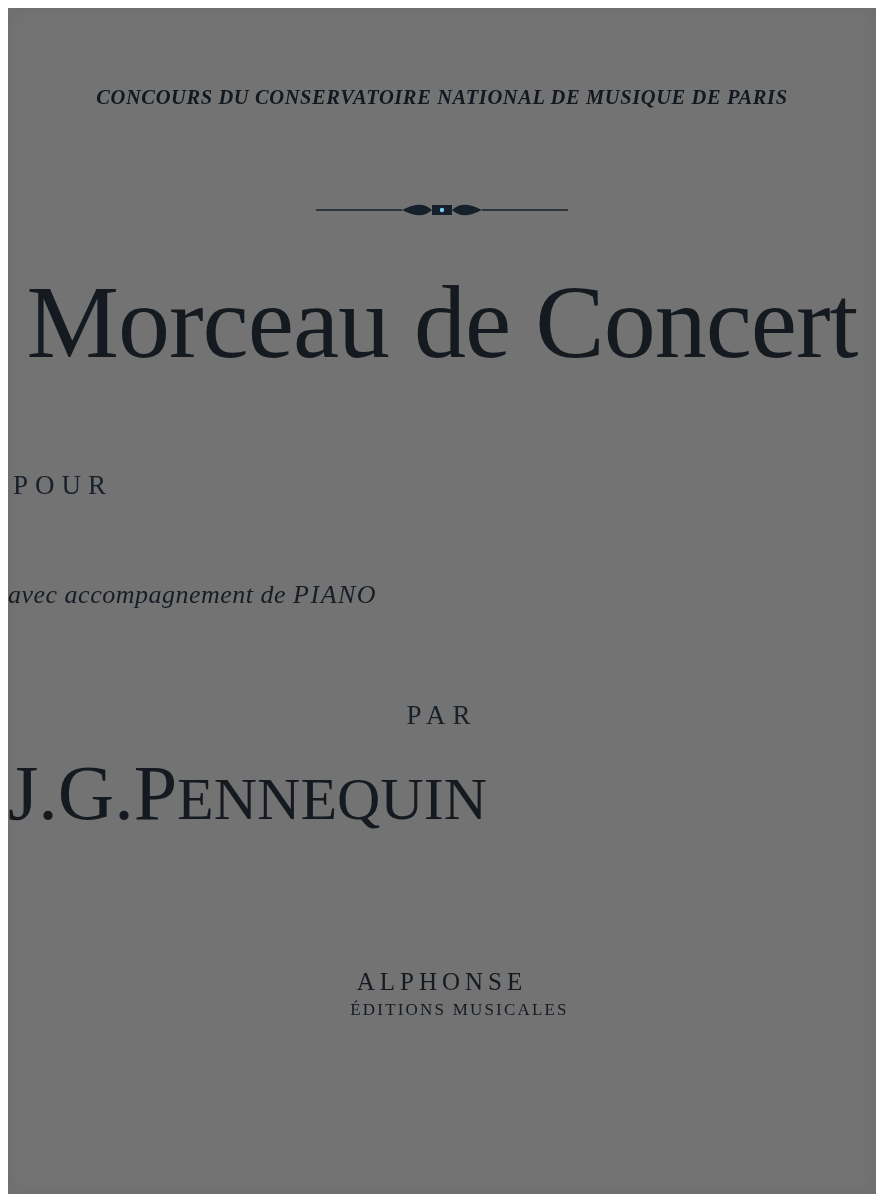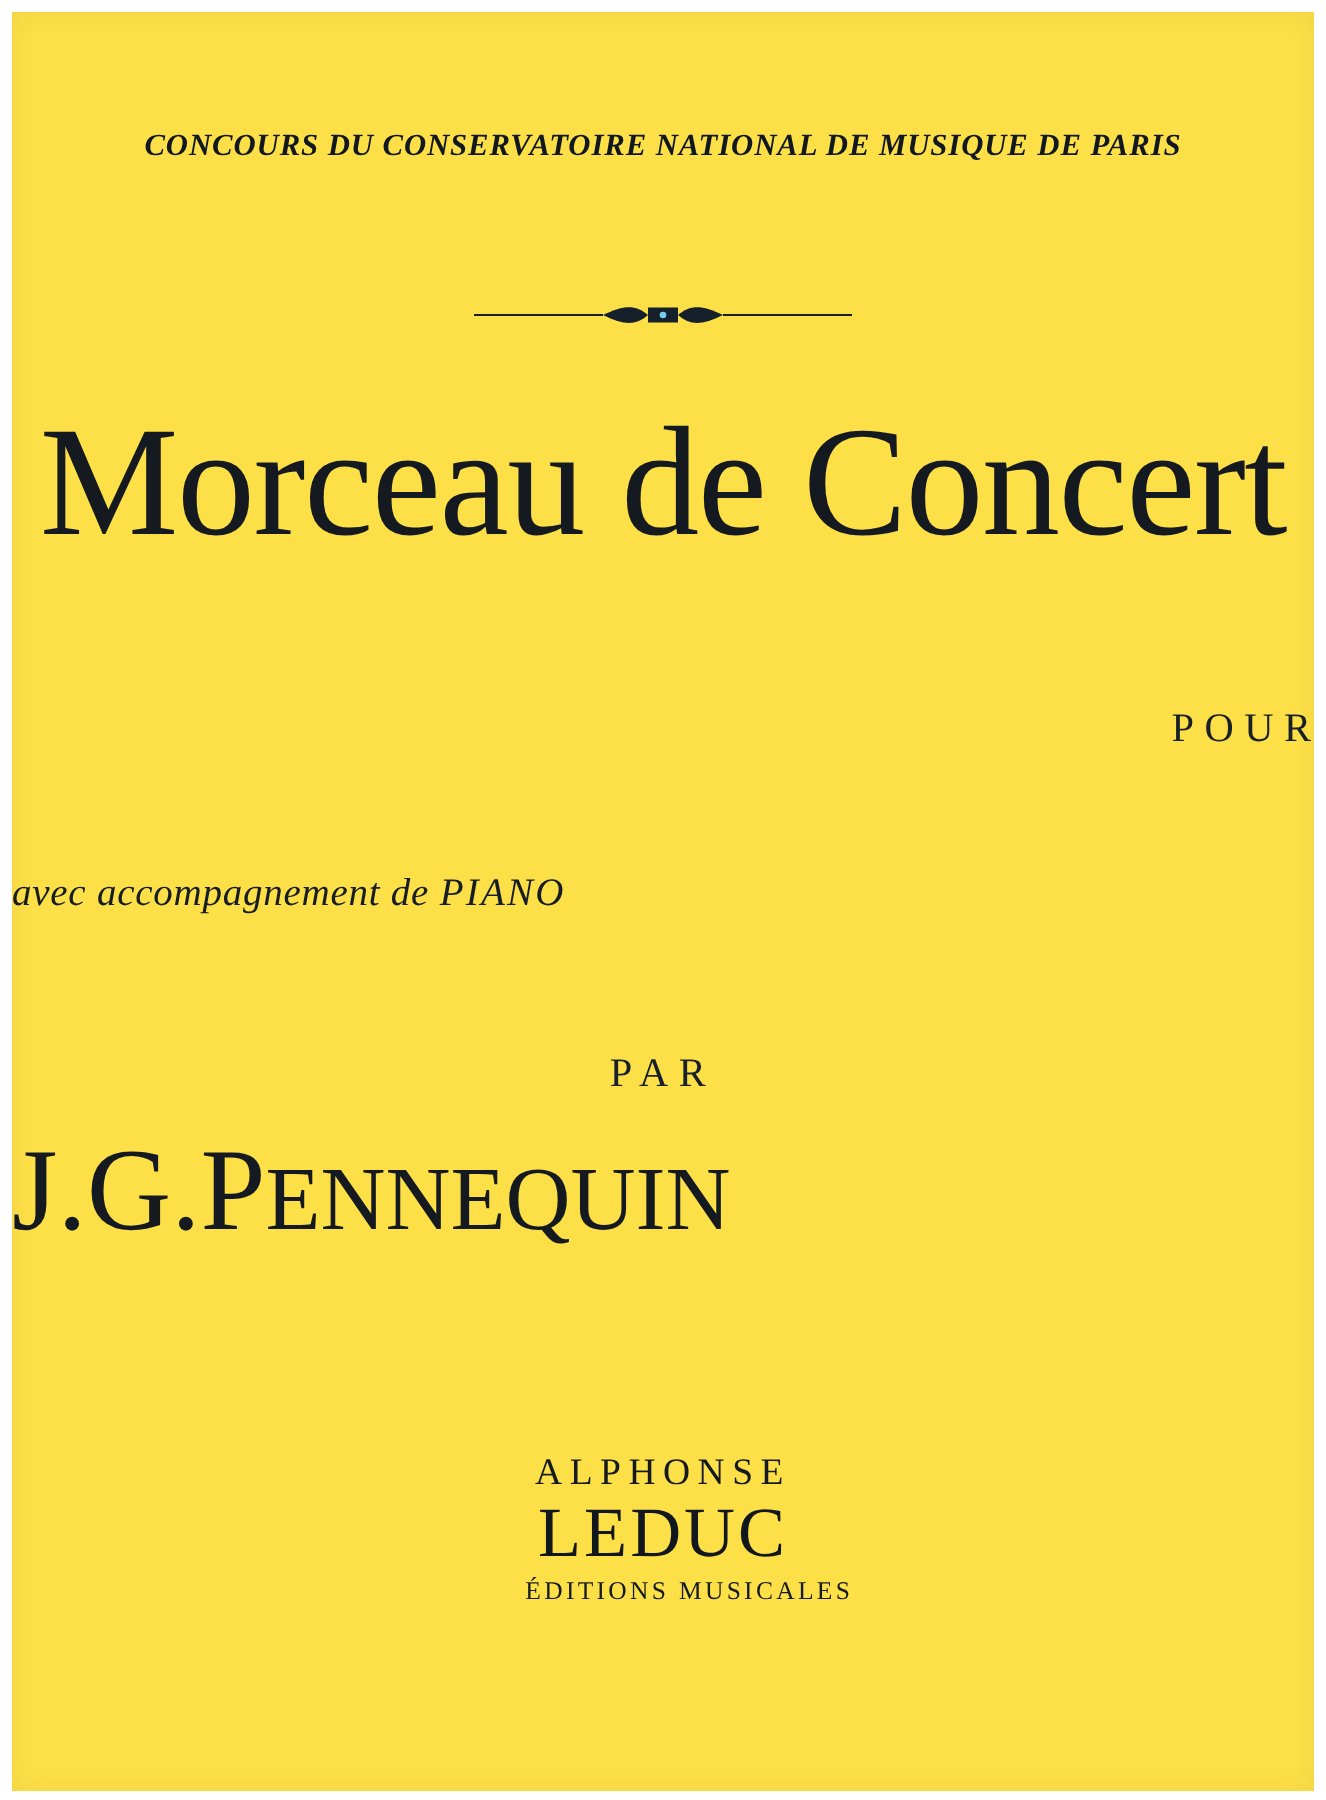--- a/index.html
+++ b/index.html
@@ -12,21 +12,21 @@
     background: #ffffff;
     font-family: "Liberation Serif", serif;
     overflow: hidden;
   }
   .cover {
     position: absolute;
     left: 8px;
     top: 8px;
     width: 868px;
     height: 1186px;
-    background: #fde047;
+    background: #737373;
     overflow: hidden;
   }
   
   .cover::after {
     content: "";
     position: absolute;
     inset: 0;
     pointer-events: none;
     box-shadow: inset 0 0 18px rgba(0,0,0,0.06);
   }
@@ -69,21 +69,21 @@
     color: #141a20;
     letter-spacing: -1px;
     white-space: nowrap;
   }
 
   .pour {
     position: absolute;
     top: 462px;
     left: 5px;
     width: 100%;
-    text-align: right;
+    text-align: left;
     font-family: "Liberation Serif", serif;
     font-size: 27px;
     letter-spacing: 7px;
     color: #18202a;
   }
 
   .instrument {
     position: absolute;
     top: 505px;
     left: 0;
@@ -206,17 +206,16 @@
   </div>
 
   <div class="par">PAR</div>
 
   <div class="composer">
     <span>J.G.</span><span>P</span><span class="small">ENNEQUIN</span>
   </div>
 
   <div class="publisher">
     <div class="pub-alphonse">ALPHONSE</div>
-    <div class="pub-leduc">LEDUC</div>
     <div class="pub-editions">ÉDITIONS MUSICALES</div>
   </div>
 
 </div>
 
 </body></html>

